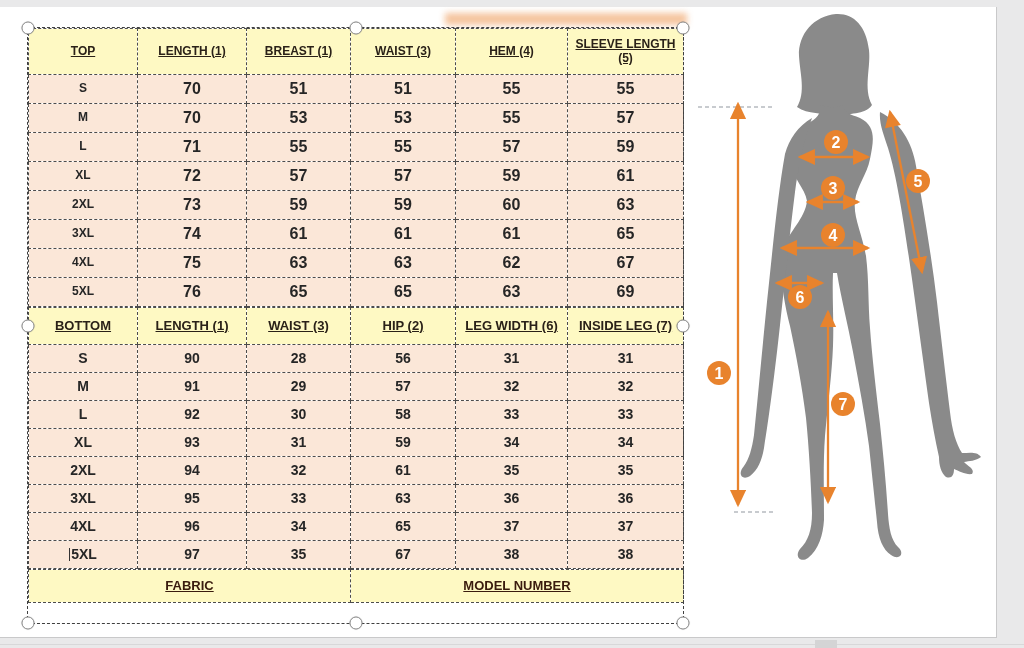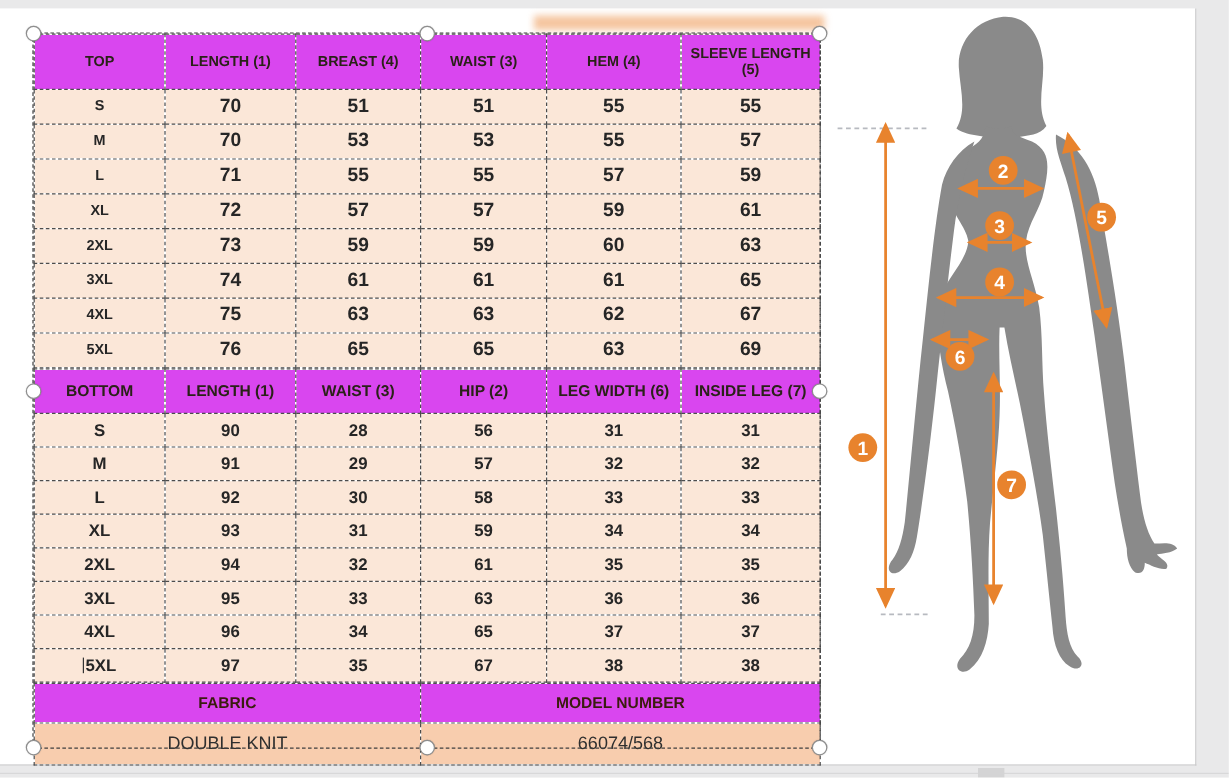--- a/index.html
+++ b/index.html
@@ -20,21 +20,21 @@
   .handle{position:absolute;width:11px;height:11px;border-radius:50%;background:#ffffff;
           border:1.5px solid #8e8e8e;box-shadow:0 0 1px rgba(0,0,0,.25);
           transform:translate(-50%,-50%);z-index:5;}
   .h-tl{left:0;top:0}.h-tm{left:50%;top:0}.h-tr{left:100%;top:0}
   .h-ml{left:0;top:50%}.h-mr{left:100%;top:50%}
   .h-bl{left:0;top:100%}.h-bm{left:50%;top:100%}.h-br{left:100%;top:100%}
 
   table.sz{border-collapse:collapse;table-layout:fixed;width:655px;}
   table.sz th,table.sz td{border:1px dashed #4c4c4c;text-align:center;vertical-align:middle;
           padding:0;overflow:hidden;line-height:1.15;}
-  table.sz th{background:#d946ef;color:#2a2118;font-weight:bold;}
+  table.sz th{background:#fef9c3;color:#2a2118;font-weight:bold;text-decoration:underline;}
   table.sz td{background:#fbe7d8;color:#262626;font-weight:bold;}
 
   table.top th{height:45px;font-size:12px;}
   table.top td{height:28px;font-size:16px;}
   table.top td.size{font-size:12px;}
 
   table.bottom th{height:36px;font-size:13px;}
   table.bottom td{height:27px;font-size:14px;}
 
   table.info th{height:32px;font-size:13px;color:#3a1c0e;text-align:center;}
@@ -65,21 +65,21 @@
         <col style="width:109px">
         <col style="width:104px">
       <col style="width:105px">
         <col style="width:112px">
         <col style="width:116px">
     </colgroup>
     <thead>
       <tr>
         <th>TOP</th>
         <th>LENGTH (1)</th>
-        <th>BREAST (4)</th>
+        <th>BREAST (1)</th>
         <th>WAIST (3)</th>
         <th>HEM (4)</th>
         <th>SLEEVE LENGTH (5)</th>
       </tr>
     </thead>
     <tbody>
       <tr>
         <td class="size">S</td>
         <td>70</td>
         <td>51</td>
@@ -235,24 +235,20 @@
 
   <table class="sz info">
     <colgroup>
         <col style="width:322px">
         <col style="width:333px">
       </colgroup>
     <tbody>
       <tr>
         <th>FABRIC</th>
         <th>MODEL NUMBER</th>
-      </tr>
-      <tr>
-        <td>DOUBLE KNIT</td>
-        <td>66074/568</td>
       </tr>
     </tbody>
   </table>
 
   <div class="handle h-tl"></div>
   <div class="handle h-tm"></div>
   <div class="handle h-tr"></div>
   <div class="handle h-ml"></div>
   <div class="handle h-mr"></div>
   <div class="handle h-bl"></div>

